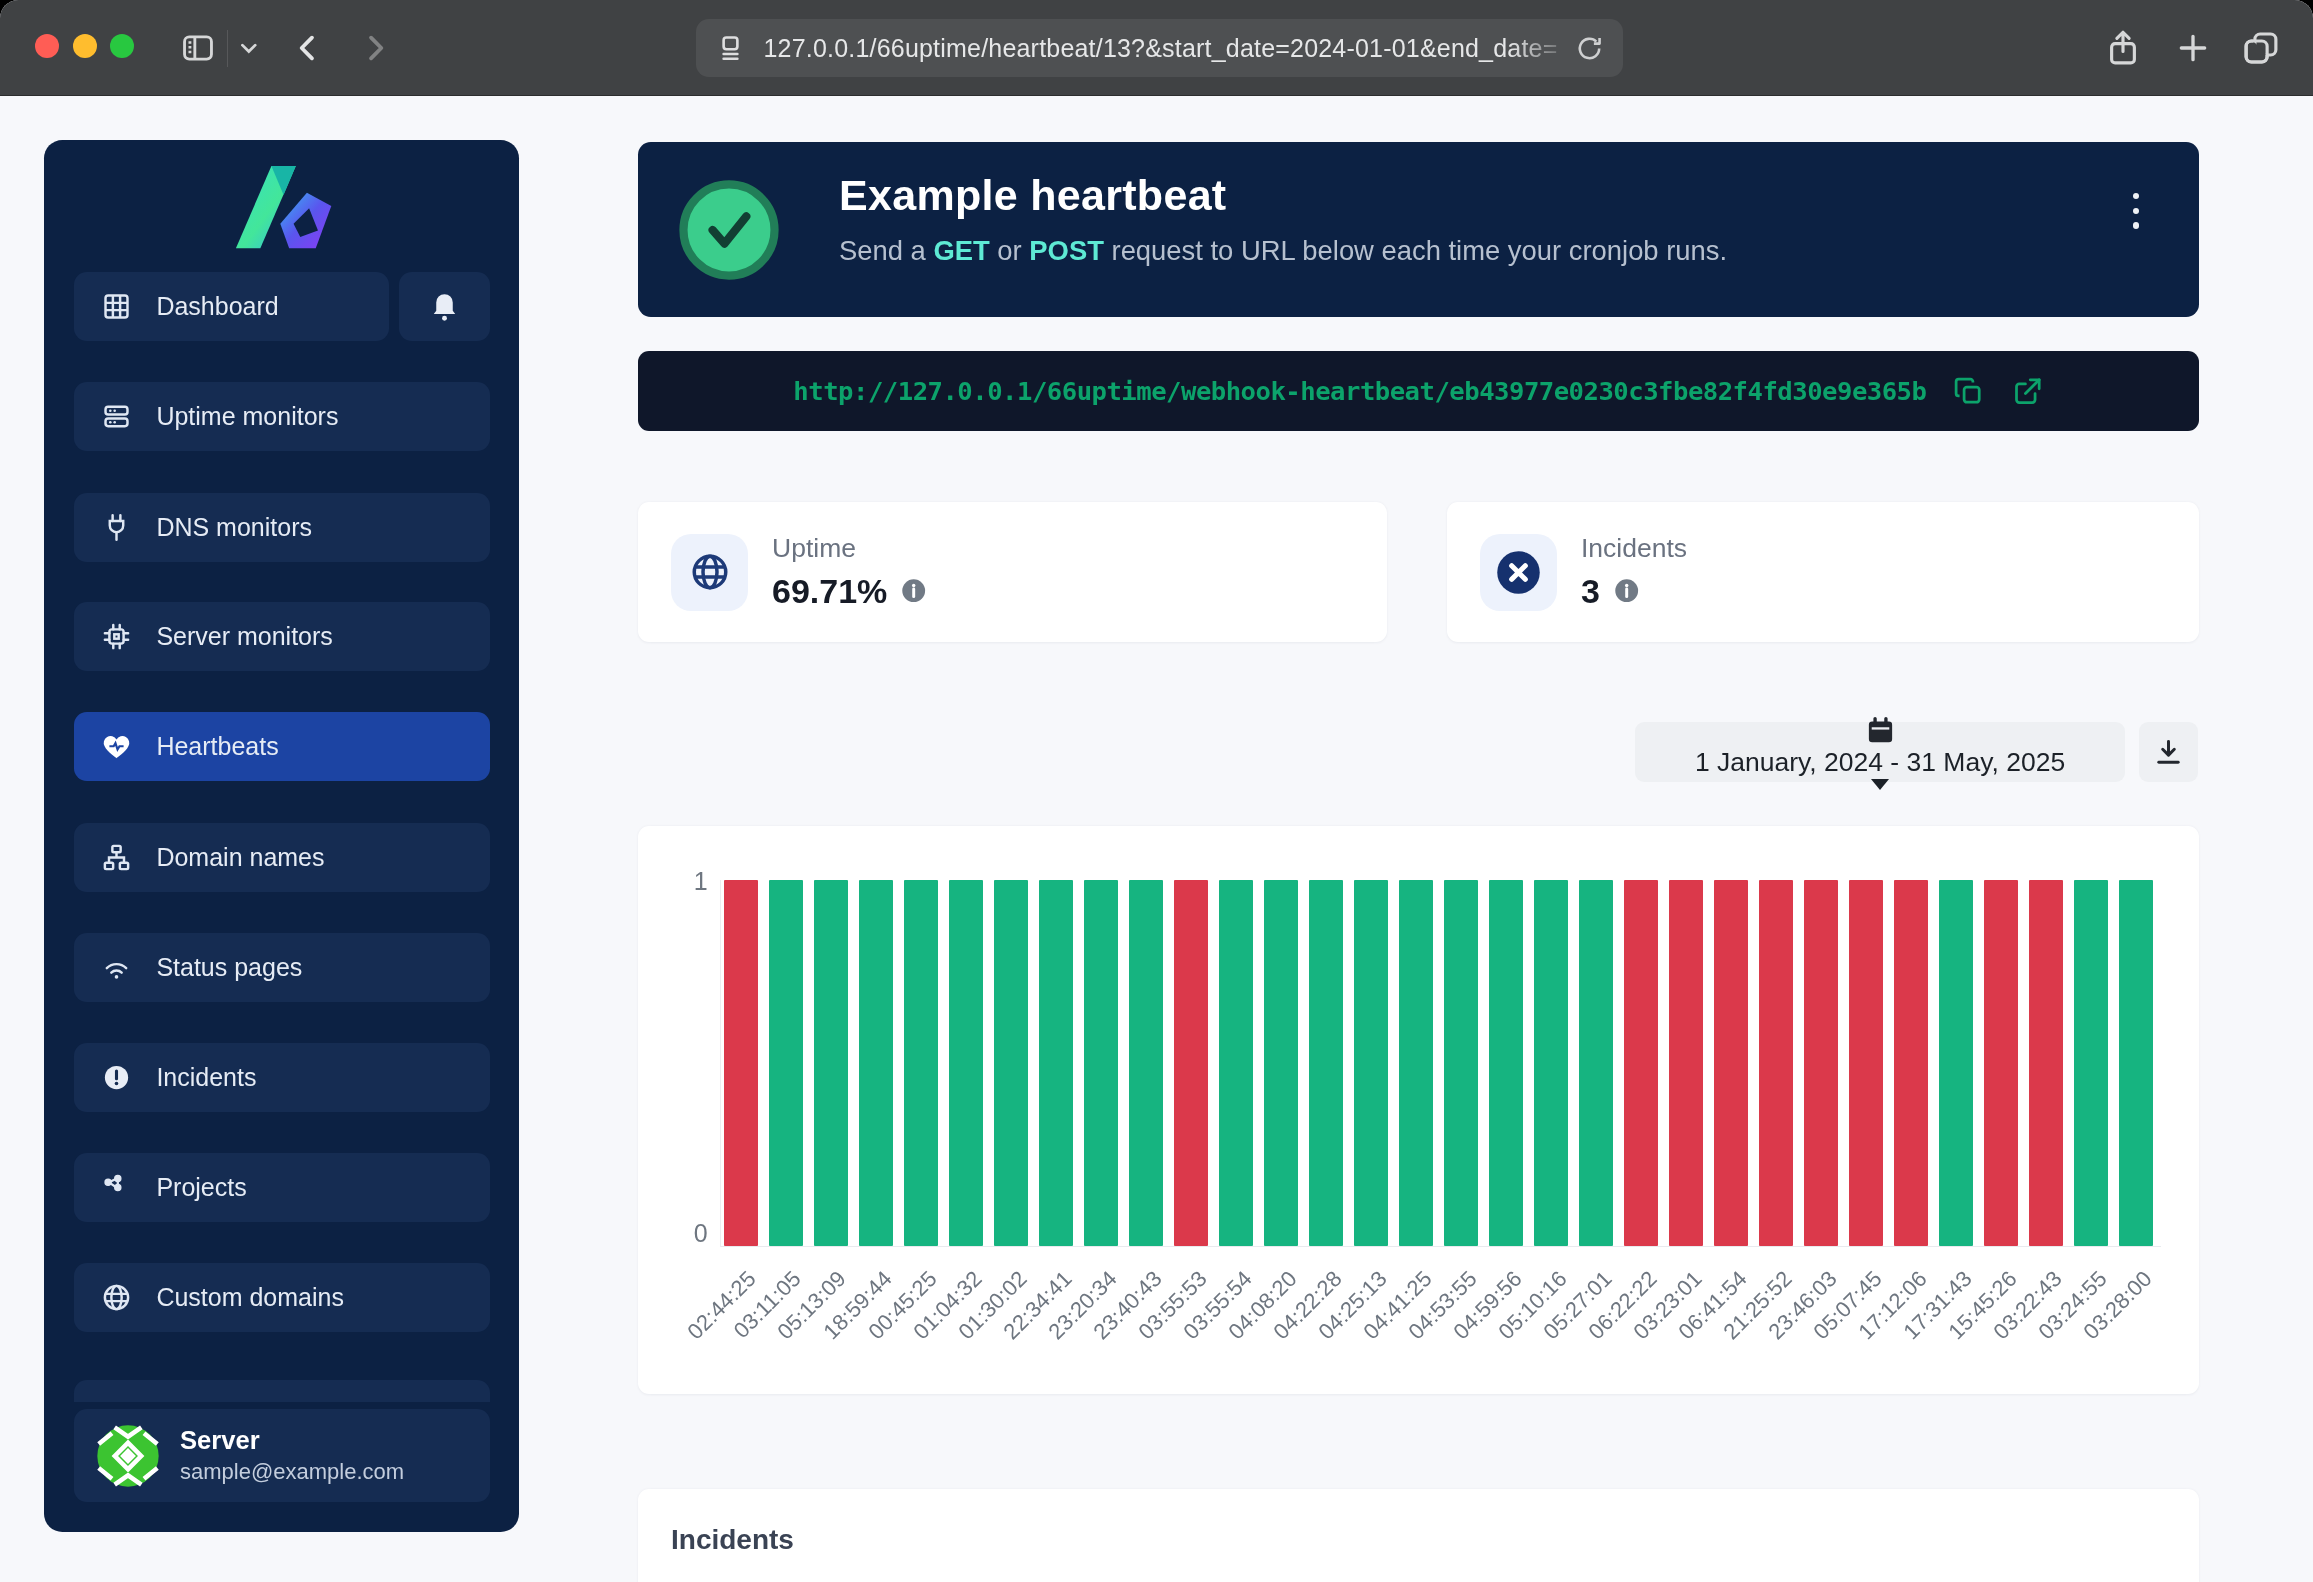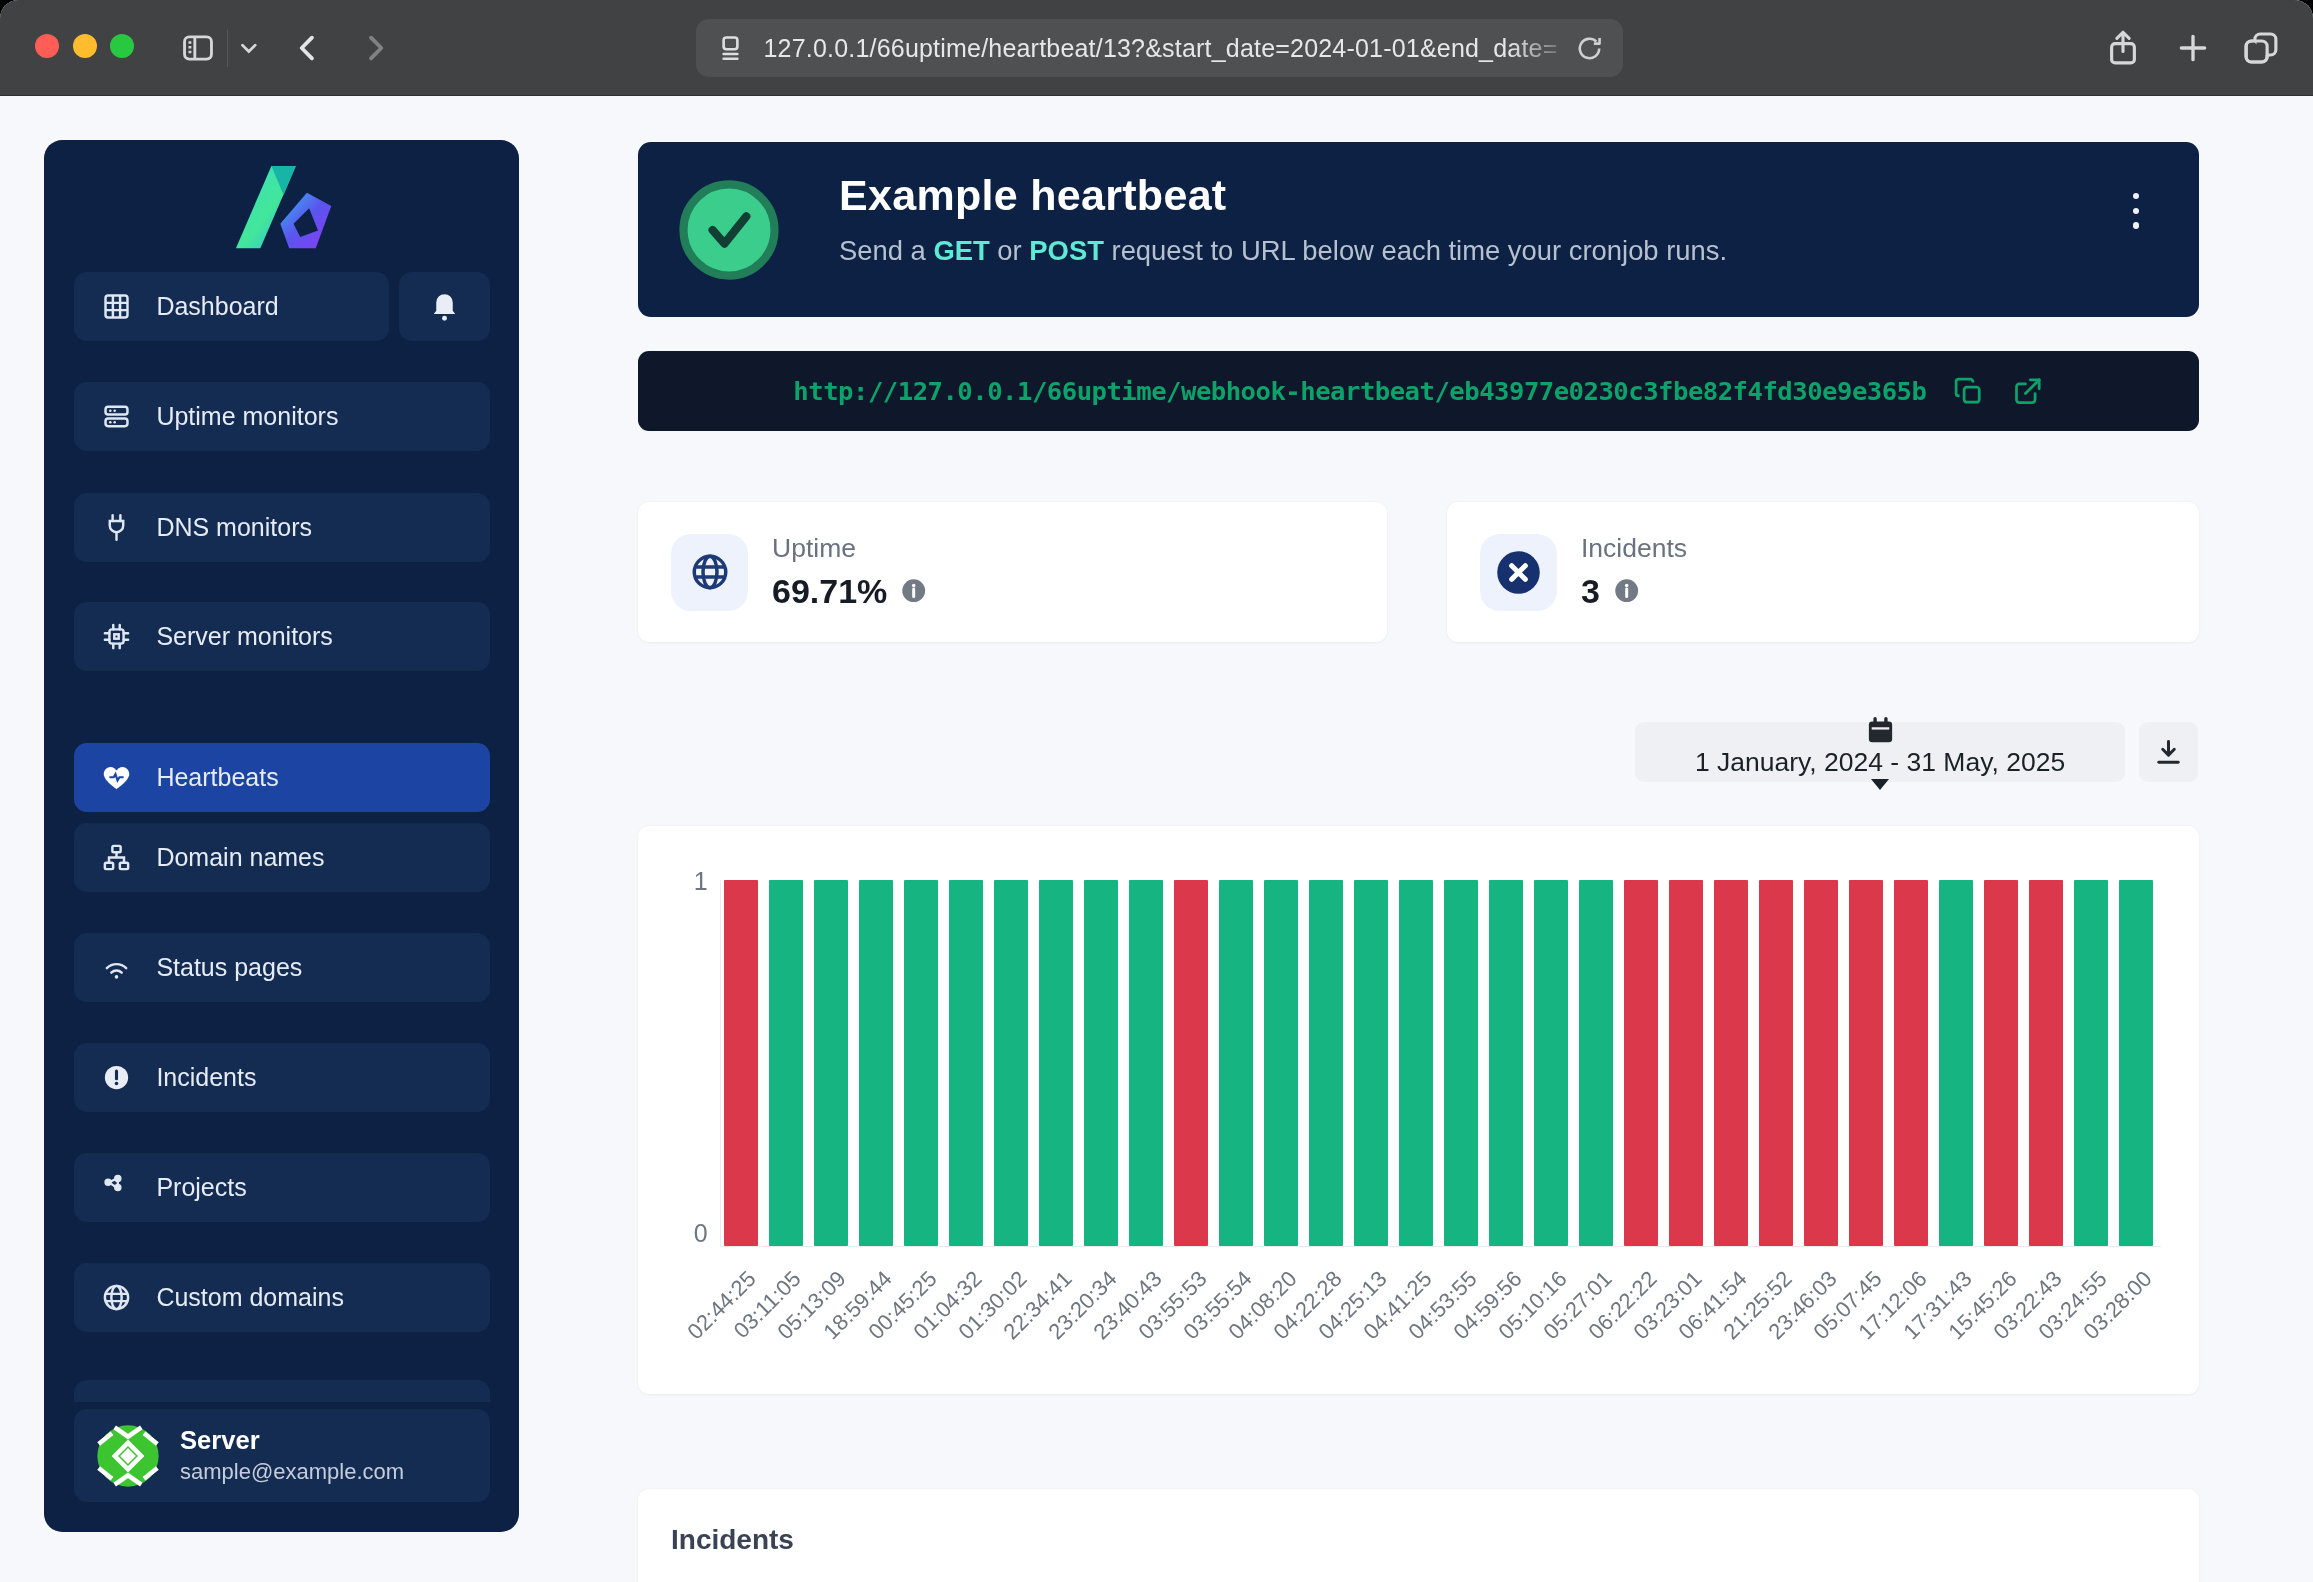--- a/index.html
+++ b/index.html
@@ -226,21 +226,21 @@
         <span class="nico">
           <svg width="31" height="31" viewBox="0 0 24 24" fill="none" stroke="#dfe7f3" stroke-width="1.9" stroke-linecap="round">
             <rect x="6.5" y="6.5" width="11" height="11" rx="2"></rect>
               <rect x="10.3" y="10.3" width="3.4" height="3.4"></rect>
             <path d="M9.5 3v3.5M14.5 3v3.5M9.5 17.5V21M14.5 17.5V21M3 9.5h3.5M3 14.5h3.5M17.5 9.5H21M17.5 14.5H21"></path>
           </svg>
         </span>
         <span>Server monitors</span>
       </div>
 
-      <div class="nav-pill active" style="top:572px;margin-top:31px;">
+      <div class="nav-pill active" style="top:572px;">
         <span class="nico">
           <svg width="31" height="31" viewBox="0 0 24 24">
             <path d="M12 21S4.8 16.3 2.8 11.9A5.3 5.3 0 0 1 12 6.6a5.3 5.3 0 0 1 9.2 5.3C19.2 16.3 12 21 12 21z" fill="#fff"></path>
             <polyline points="6.5,11.8 9.8,11.8 11.2,9.4 12.8,14.3 14.3,11.8 17.5,11.8" fill="none" stroke="#1c44a3" stroke-width="1.7"></polyline>
           </svg>
         </span>
         <span>Heartbeats</span>
       </div>
 
       <div class="nav-pill" style="top:683px;">

